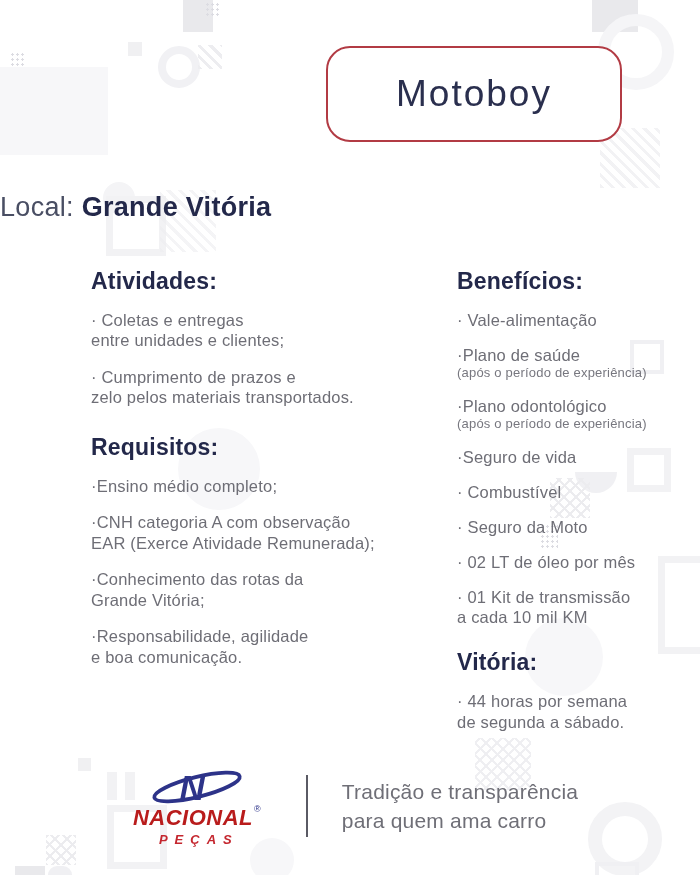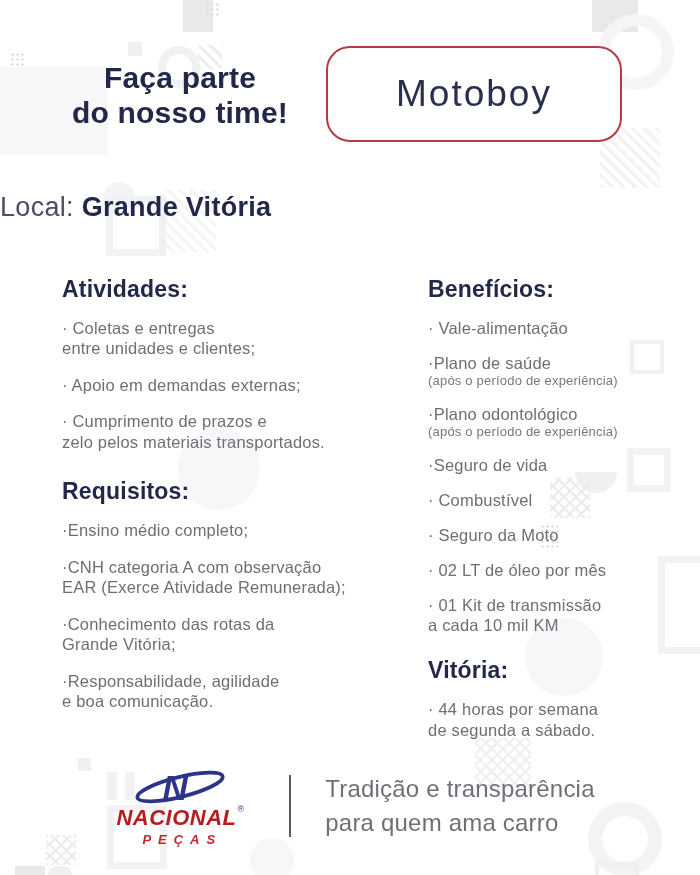--- a/index.html
+++ b/index.html
@@ -44,21 +44,21 @@
     font-size:37px;font-weight:400;color:#2a2f4e;letter-spacing:2px;
   }
   .location{
     position:absolute;left:0;top:192px;width:700px;text-align:left;
     font-size:27px;color:#3a3f58;letter-spacing:.3px;
   }
   .location .loc-label{font-weight:400;color:#494e63;}
   .location .loc-value{font-weight:700;color:#23284a;}
 
   
-  .col{position:absolute;top:276px;}
+  .col{position:absolute;top:268px;margin-left:29px;}
   .col-left{left:62px;width:352px;}
   .col-right{left:428px;width:262px;}
   .section-title{
     font-size:23px;font-weight:700;color:#23284a;
     margin:0 0 15px 0;letter-spacing:.2px;
   }
   .section-title.gap-top{margin-top:26px;}
   .item{
     font-size:16.5px;line-height:1.24;color:#6e6e76;
     margin:0 0 16px 0;white-space:pre-line;letter-spacing:.2px;
@@ -79,21 +79,21 @@
   .brand-name{
     font-size:22px;font-weight:700;font-style:italic;color:#b91c1c;letter-spacing:.5px;
   }
   .brand-reg{font-size:9px;color:#2d3389;margin-left:1px;margin-top:-2px;}
   .brand-sub{
     font-size:13px;font-weight:700;font-style:italic;color:#c4262e;
     letter-spacing:7px;margin-top:3px;text-indent:4px;
   }
   .footer-divider{width:2px;height:62px;background:#5a5a64;}
   .tagline{
-    font-size:24px;color:#6f6f77;line-height:1.4;white-space:pre-line;letter-spacing:.2px;
+    font-size:21px;color:#6f6f77;line-height:1.4;white-space:pre-line;letter-spacing:.2px;
   }
 </style>
 </head>
 <body>
 
 <div class="page">
 
   <div class="bg">
     <div class="sq-fill-dark" style="left:183px;top:0;width:30px;height:32px"></div>
     <div class="dots" style="left:205px;top:2px;width:16px;height:16px"></div>
@@ -122,34 +122,31 @@
     <div class="bar" style="left:125px;top:772px;width:10px;height:28px"></div>
     <div class="sq-outline" style="left:107px;top:805px;width:46px;height:50px"></div>
     <div class="lattice" style="left:46px;top:835px;width:30px;height:30px"></div>
     <div class="sq-fill-dark" style="left:15px;top:866px;width:30px;height:9px"></div>
     <div class="semicircle" style="left:48px;top:866px;width:24px;height:9px;border-radius:999px 999px 0 0"></div>
     <div class="ring" style="left:588px;top:802px;width:46px;height:46px;border-width:14px;border-color:#f3f3f5"></div>
     <div class="sq-outline-thin" style="left:595px;top:862px;width:36px;height:13px"></div>
     <div class="circle-fill" style="left:250px;top:838px;width:44px;height:44px;background:#f7f7f9"></div>
   </div>
 
-  <div class="headline">Faça parte
-do nosso time!</div>
 
   <div class="role-badge">
     <span>Motoboy</span>
   </div>
 
   <div class="location"><span class="loc-label">Local: </span><span class="loc-value">Grande Vitória</span></div>
 
   <div class="col col-left">
     <h2 class="section-title">Atividades:</h2>
     <p class="item">· Coletas e entregas
 entre unidades e clientes;</p>
-    <p class="item">· Apoio em demandas externas;</p>
     <p class="item">· Cumprimento de prazos e
 zelo pelos materiais transportados.</p>
 
     <h2 class="section-title gap-top">Requisitos:</h2>
     <p class="item">·Ensino médio completo;</p>
     <p class="item">·CNH categoria A com observação
 EAR (Exerce Atividade Remunerada);</p>
     <p class="item">·Conhecimento das rotas da
 Grande Vitória;</p>
     <p class="item">·Responsabilidade, agilidade

